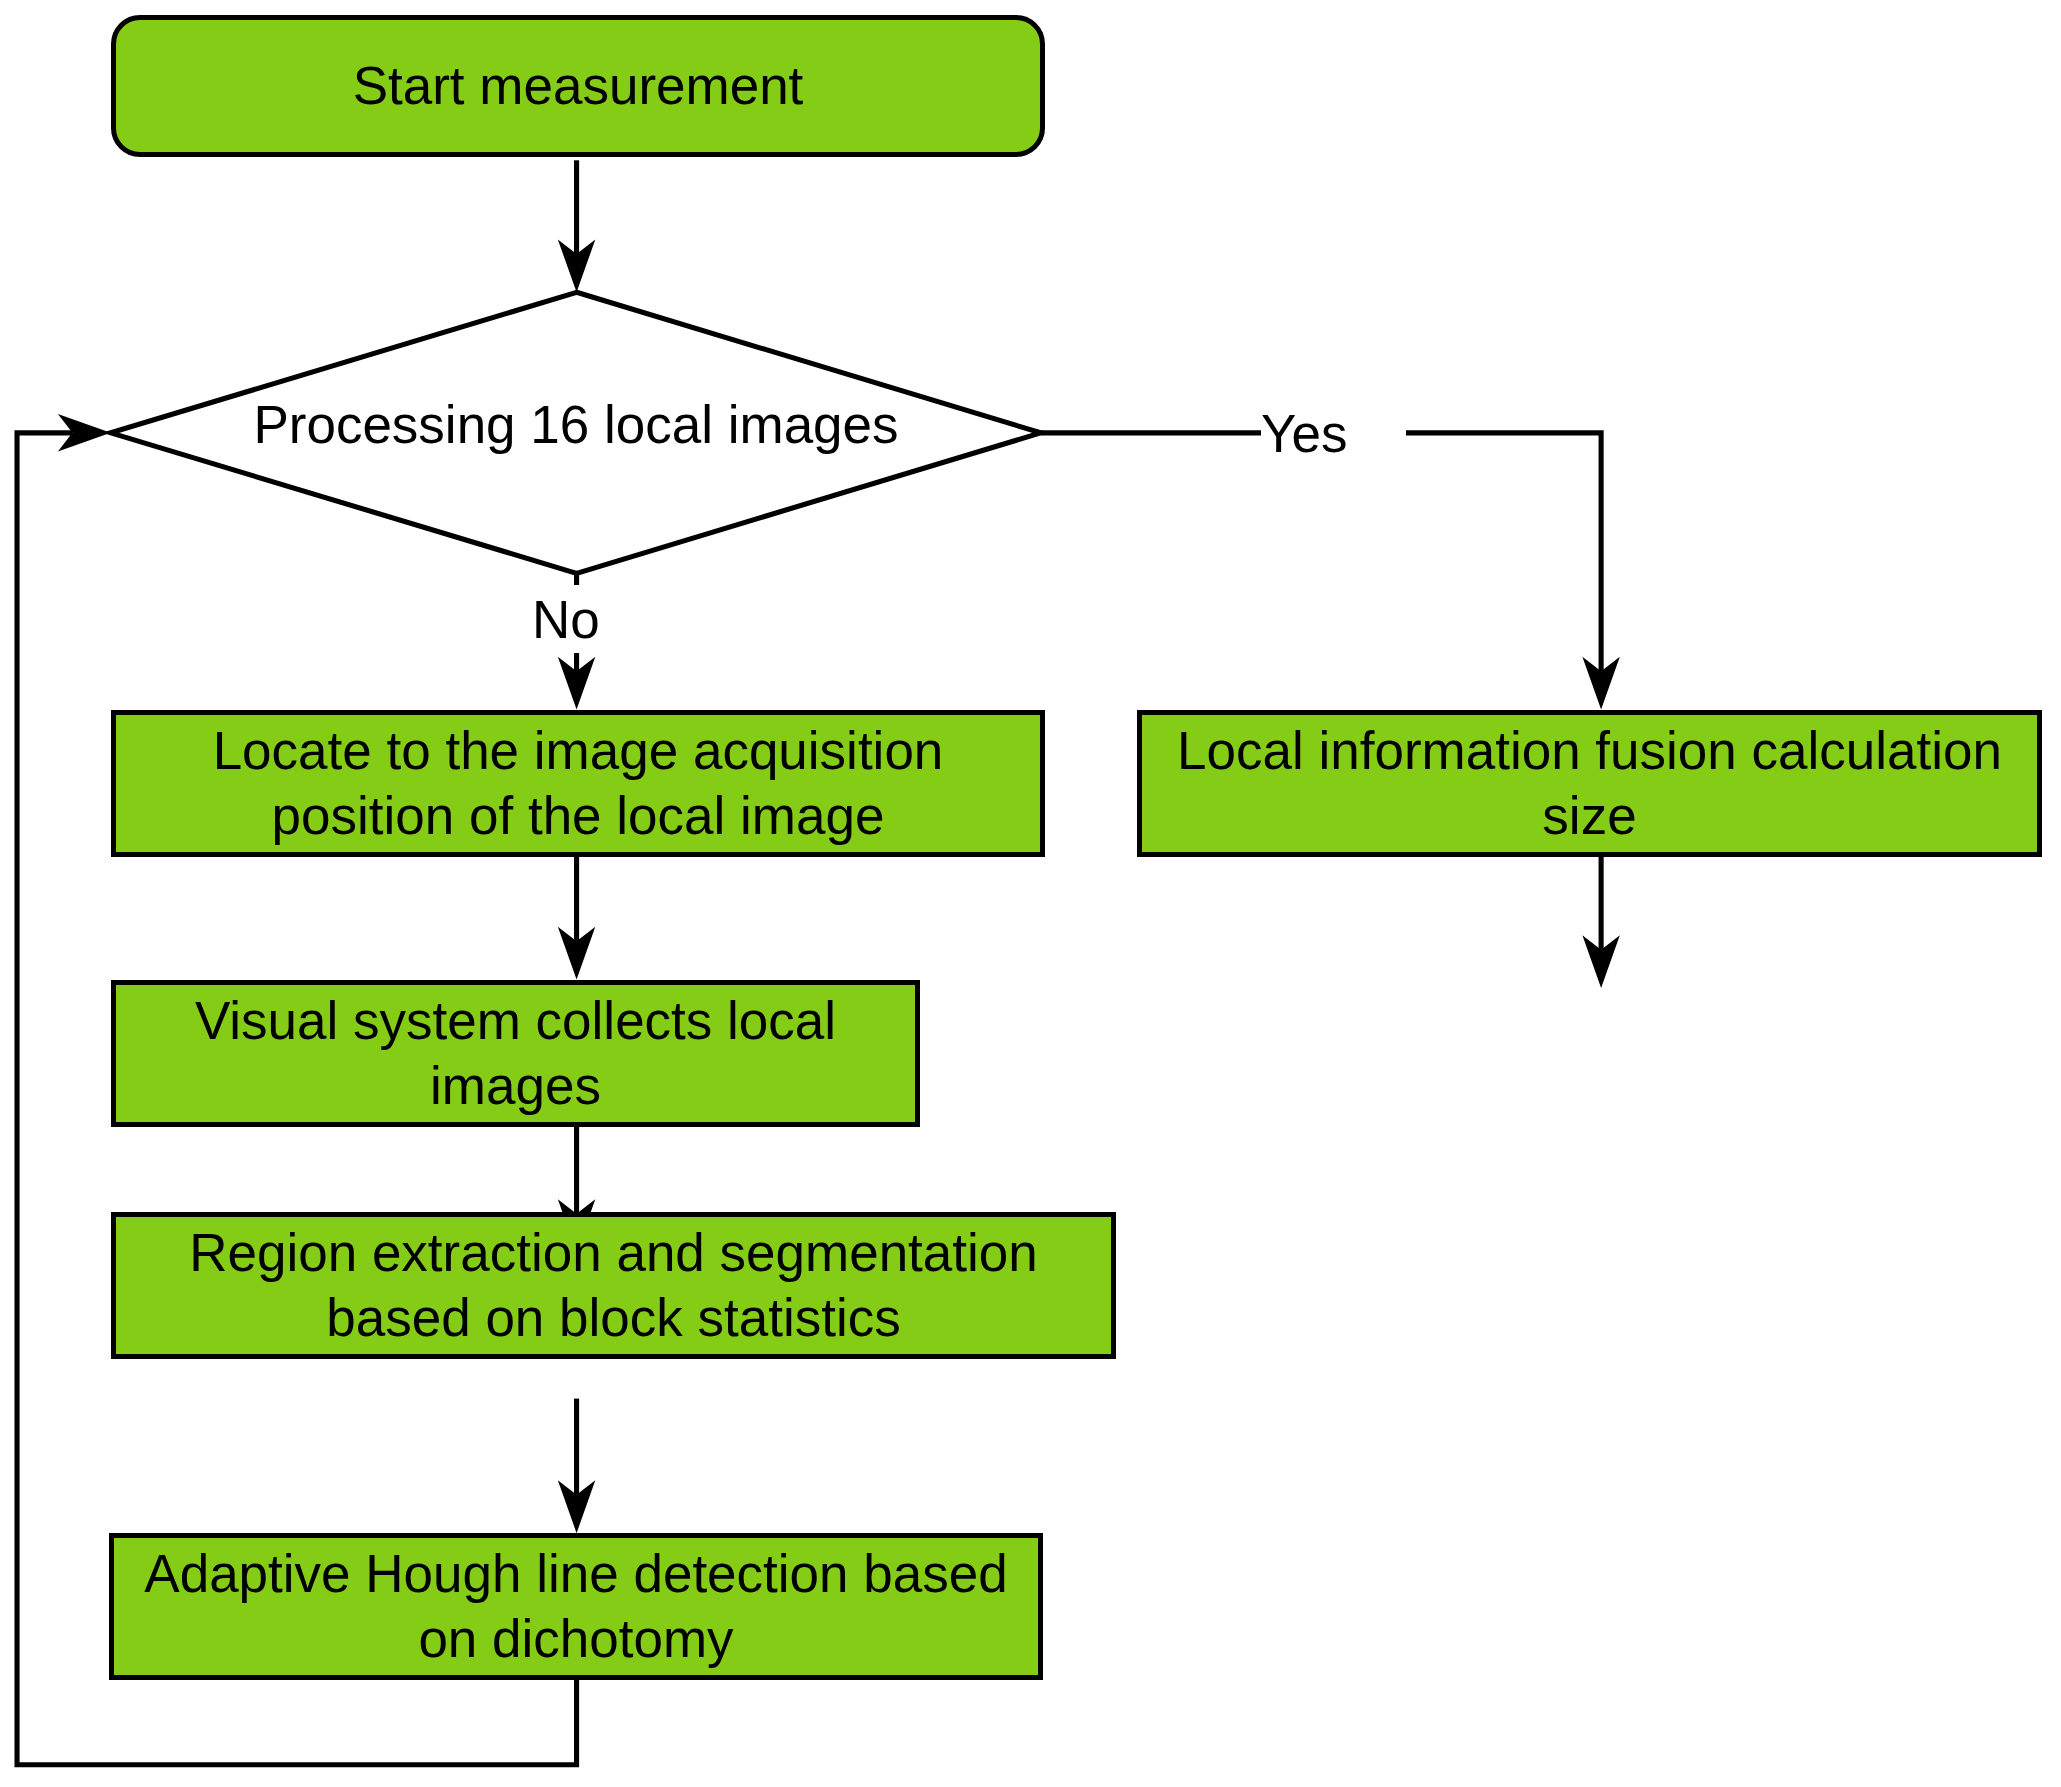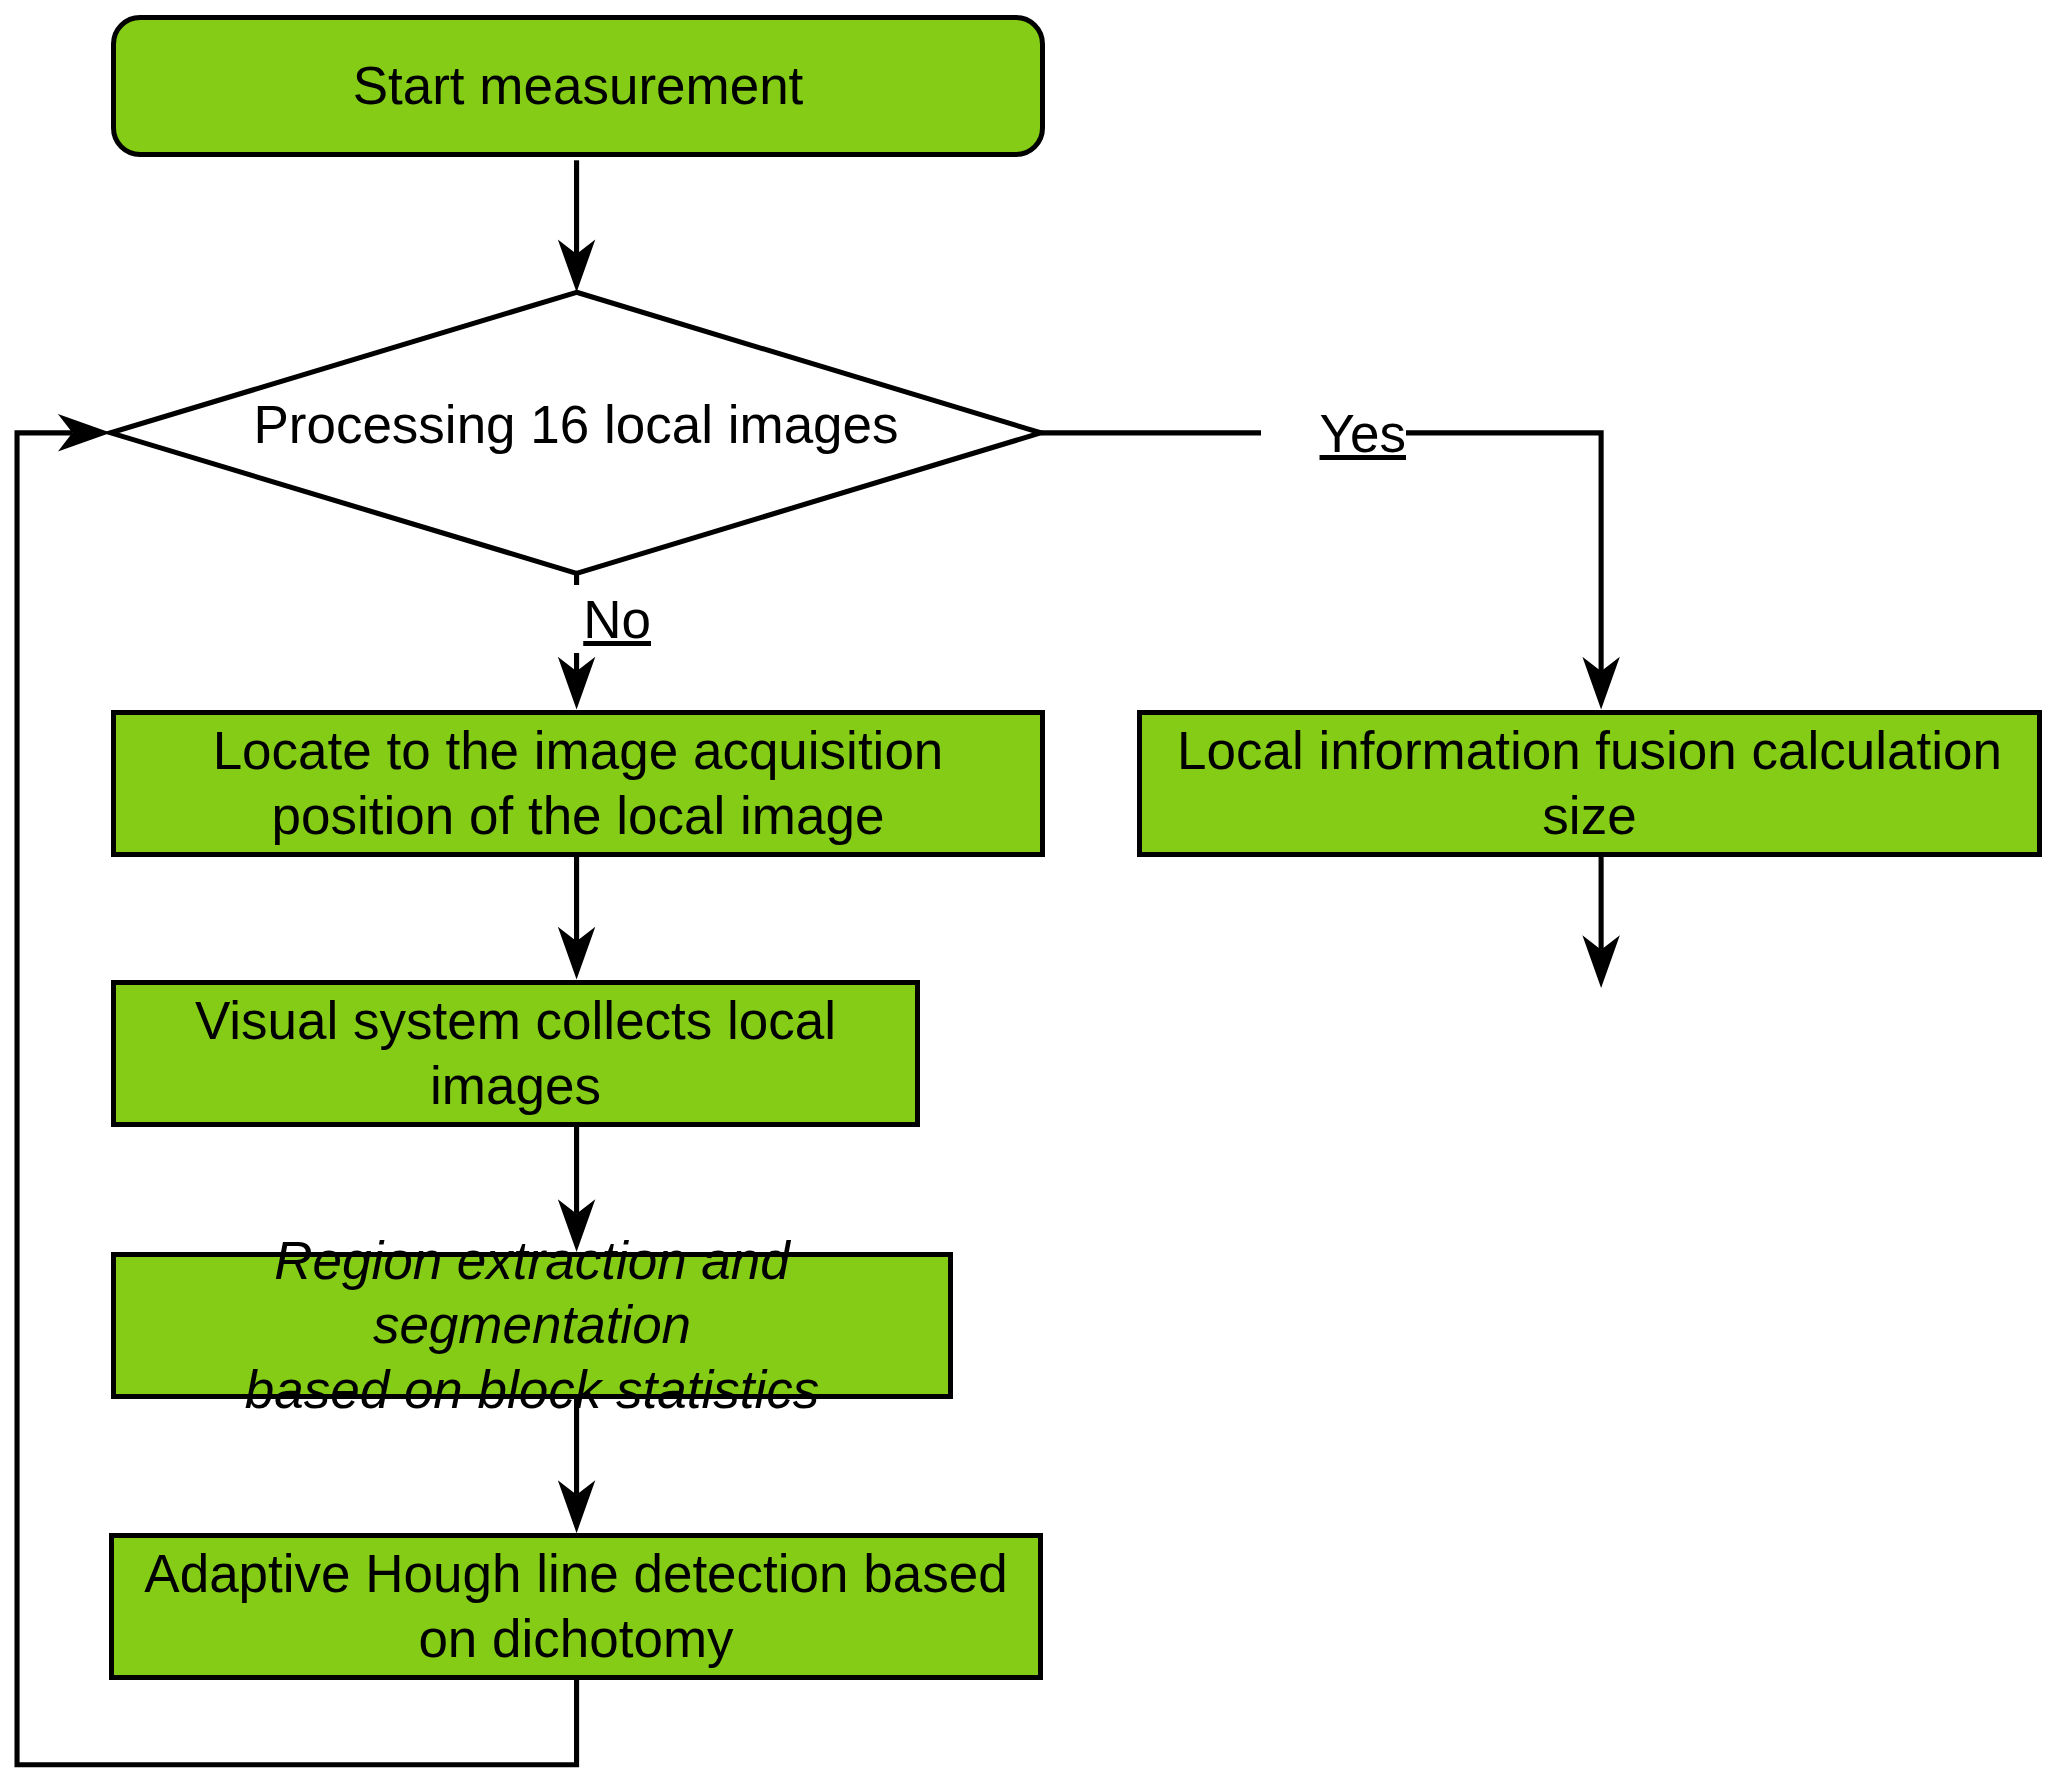--- a/index.html
+++ b/index.html
@@ -46,25 +46,24 @@
     justify-content: center;
     text-align: center;
     font-size: 53px;
     line-height: 1.2;
     background: transparent;
   }
   .edge-label {
     position: absolute;
     display: flex;
     align-items: center;
-    justify-content: flex-end;
+    justify-content: flex-start;
     background: #ffffff;
     font-size: 53px;
     line-height: 1;
-    text-decoration: underline;
   }
 </style>
 </head>
 <body>
 
 <div class="canvas">
 
   <svg class="edges" viewBox="0 0 2420 2099" fill="none" stroke="#000000" stroke-width="6">
 
     <polygon points="677,343 1222,508 677,673 130,508" fill="#ffffff" stroke="#000000"></polygon>
@@ -121,21 +120,21 @@
   <div class="node" style="left:111px; top:710px; width:934px; height:147px;">
     <span>Locate to the image acquisition
 position of the local image</span>
   </div>
 
   <div class="node" style="left:111px; top:980px; width:809px; height:147px;padding-left:12px;">
     <span>Visual system collects local
 images</span>
   </div>
 
-  <div class="node" style="left:111px; top:1252px; width:842px; height:147px;font-style:italic;">
+  <div class="node" style="left:111px; top:1212px; width:1005px; height:147px;">
     <span>Region extraction and segmentation
 based on block statistics</span>
   </div>
 
   <div class="node" style="left:1137px; top:710px; width:905px; height:147px;">
     <span>Local information fusion calculation
 size</span>
   </div>
 
   <div class="node" style="left:109px; top:1533px; width:934px; height:147px;">

